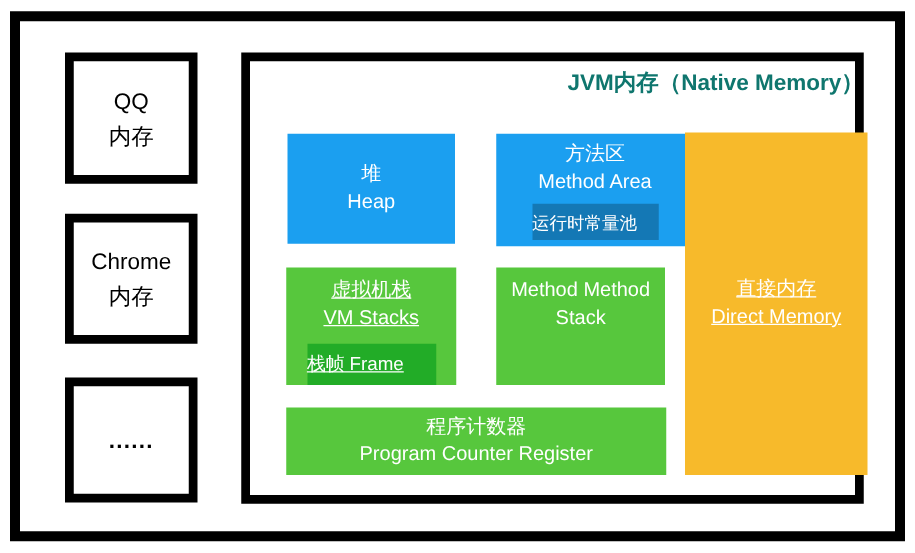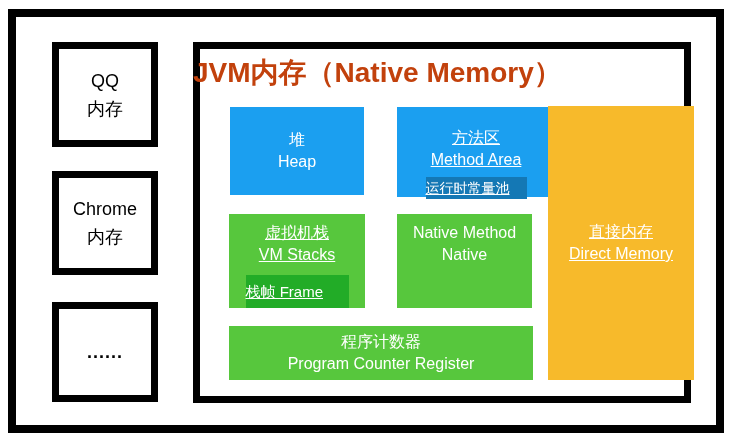--- a/index.html
+++ b/index.html
@@ -45,42 +45,42 @@
     left: 193px; top: 42px;
     width: 498px; height: 361px;
     border: 7px solid var(--border, #000000);
     box-sizing: border-box;
     background: #ffffff;
   }
   .jvm-title {
     position: absolute;
     left: 193px; top: 54px;
     width: 498px;
-    text-align: left;
-    font-size: 28px;
+    text-align: right;
+    font-size: 18px;
     font-weight: bold;
-    color: #c2410c;
+    color: #0f766e;
   }
   .region {
     position: absolute;
     box-sizing: border-box;
     color: var(--text-on-color, #ffffff);
     font-size: 16px;
     line-height: 22px;
     text-align: center;
     display: flex;
     flex-direction: column;
     align-items: center;
   }
   .region.center { justify-content: center; }
   .blue   { background: var(--blue, #1B9FF0); }
   .green  { background: var(--green, #57C73D); }
   .orange { background: var(--orange, #F7BA2B); }
   .r-heap            { left: 230px; top: 107px; width: 134px; height: 88px; }
-  .r-method          { left: 397px; top: 107px; width: 158px; height: 90px; padding-top: 20px; text-decoration: underline; }
+  .r-method          { left: 397px; top: 107px; width: 158px; height: 90px; padding-top: 6px; }
   .r-vmstacks        { left: 229px; top: 214px; width: 136px; height: 94px; padding-top: 8px; text-decoration: underline; }
   .r-native          { left: 397px; top: 214px; width: 135px; height: 94px; padding-top: 8px; }
   .r-pcr             { left: 229px; top: 326px; width: 304px; height: 54px; }
   .r-direct          { left: 548px; top: 106px; width: 146px; height: 274px; text-decoration: underline; }
   .nested {
     box-sizing: border-box;
     display: flex;
     align-items: center;
     justify-content: flex-start;
     color: var(--text-on-color, #ffffff);
@@ -139,21 +139,21 @@
 
   <div class="region green r-vmstacks">
     <span class="line">虚拟机栈</span>
     <span class="line">VM Stacks</span>
     <div class="nested nested-frame">
       <span>栈帧 Frame</span>
     </div>
   </div>
 
   <div class="region green r-native">
-    <span class="line">Native Method Native</span>
+    <span class="line">Method Method Stack</span>
   </div>
 
   <div class="region green center r-pcr">
     <span class="line">程序计数器</span>
     <span class="line">Program Counter Register</span>
   </div>
 
   <div class="region orange center r-direct">
     <span class="line">直接内存</span>
     <span class="line">Direct Memory</span>

